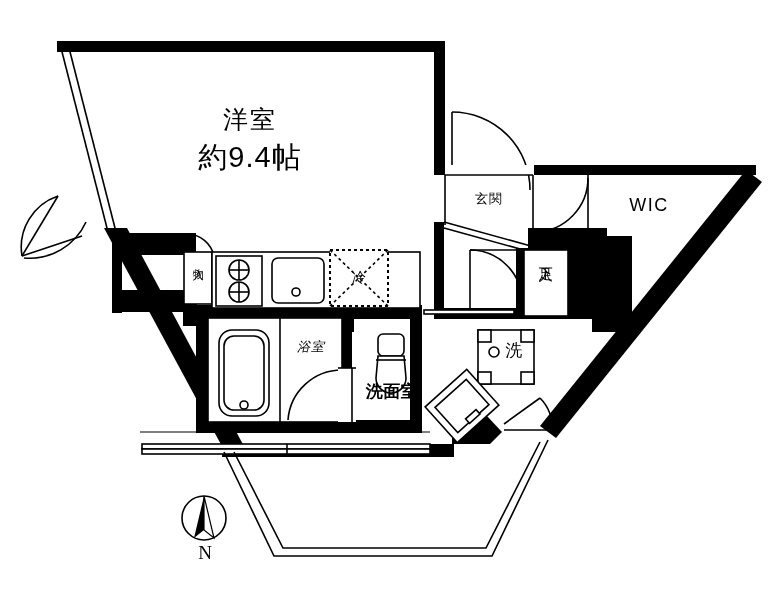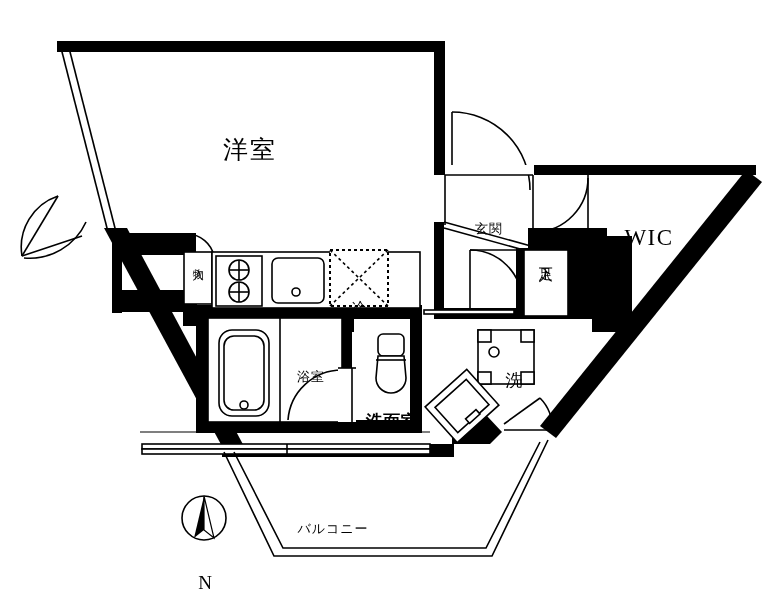--- a/index.html
+++ b/index.html
@@ -51,35 +51,34 @@
   }
   .lbl-xs {
     font-size: 14px;
     letter-spacing: 0px;
   }
   .lbl-tiny {
     font-size: 11px;
     letter-spacing: 0px;
   }
   .lbl-wic {
-    font-size: 23px;
+    font-size: 18px;
     letter-spacing: 1.5px;
-    font-family: Liberation Serif, serif;
+    font-family: Liberation Sans, sans-serif;
   }
   .lbl-n {
     font-size: 19px;
     font-family: "Liberation Serif", "DejaVu Serif", serif;
   }
   .vert {
     writing-mode: vertical-rl;
     text-orientation: upright;
   }
   .ctr {
     transform: translateX(-50%);
-    margin-top: 30px;
   }
 </style>
 </head>
 <body>
 
 <div id="plan-root">
 
   <svg id="plan-svg" viewBox="0 0 771 603">
 
     <g>
@@ -219,34 +218,34 @@
       <polyline points="234,452 283,548 486,548 540,442" fill="none" stroke-width="1.6"></polyline>
 
       <circle cx="204" cy="518" r="22" fill="#ffffff" stroke="#000000" stroke-width="1.6"></circle>
       <polygon points="204,496 194,538 204,530" fill="#000000" stroke="none"></polygon>
       <polygon points="204,496 214,538 204,530" fill="#ffffff" stroke="#000000" stroke-width="1.2"></polygon>
     </g>
   </svg>
 
   <div class="lbl lbl-room-name ctr" style="left:250px; top:107px;">洋室</div>
 
+  <div class="lbl lbl-room-area ctr" style="left:250px; top:143px;">約9.4帖</div>
 
   <div class="lbl lbl-md ctr" style="left:489px; top:192px;">玄関</div>
 
   <div class="lbl lbl-wic ctr" style="left:649px; top:196px;">WIC</div>
 
   <div class="lbl lbl-xs vert" style="left:539px; top:256px;">下足入</div>
 
   <div class="lbl lbl-tiny vert" style="left:192px; top:260px;">物入</div>
 
   <div class="lbl lbl-xs ctr" style="left:359px; top:270px;">冷</div>
 
-  <div class="lbl lbl-md ctr" style="left:311px; top:340px;">浴室</div>
+  <div class="lbl lbl-md ctr" style="left:311px; top:340px;font-style:italic;">浴室</div>
 
   <div class="lbl lbl-sm ctr" style="left:392px; top:383px;font-weight:bold;">洗面室</div>
 
   <div class="lbl lbl-sm ctr" style="left:514px; top:342px;">洗</div>
 
-  <div class="lbl lbl-md ctr" style="left:333px; top:492px;">バルコニー</div>
 
   <div class="lbl lbl-n ctr" style="left:205px; top:543px;">N</div>
 
 </div>
 
 </body></html>

